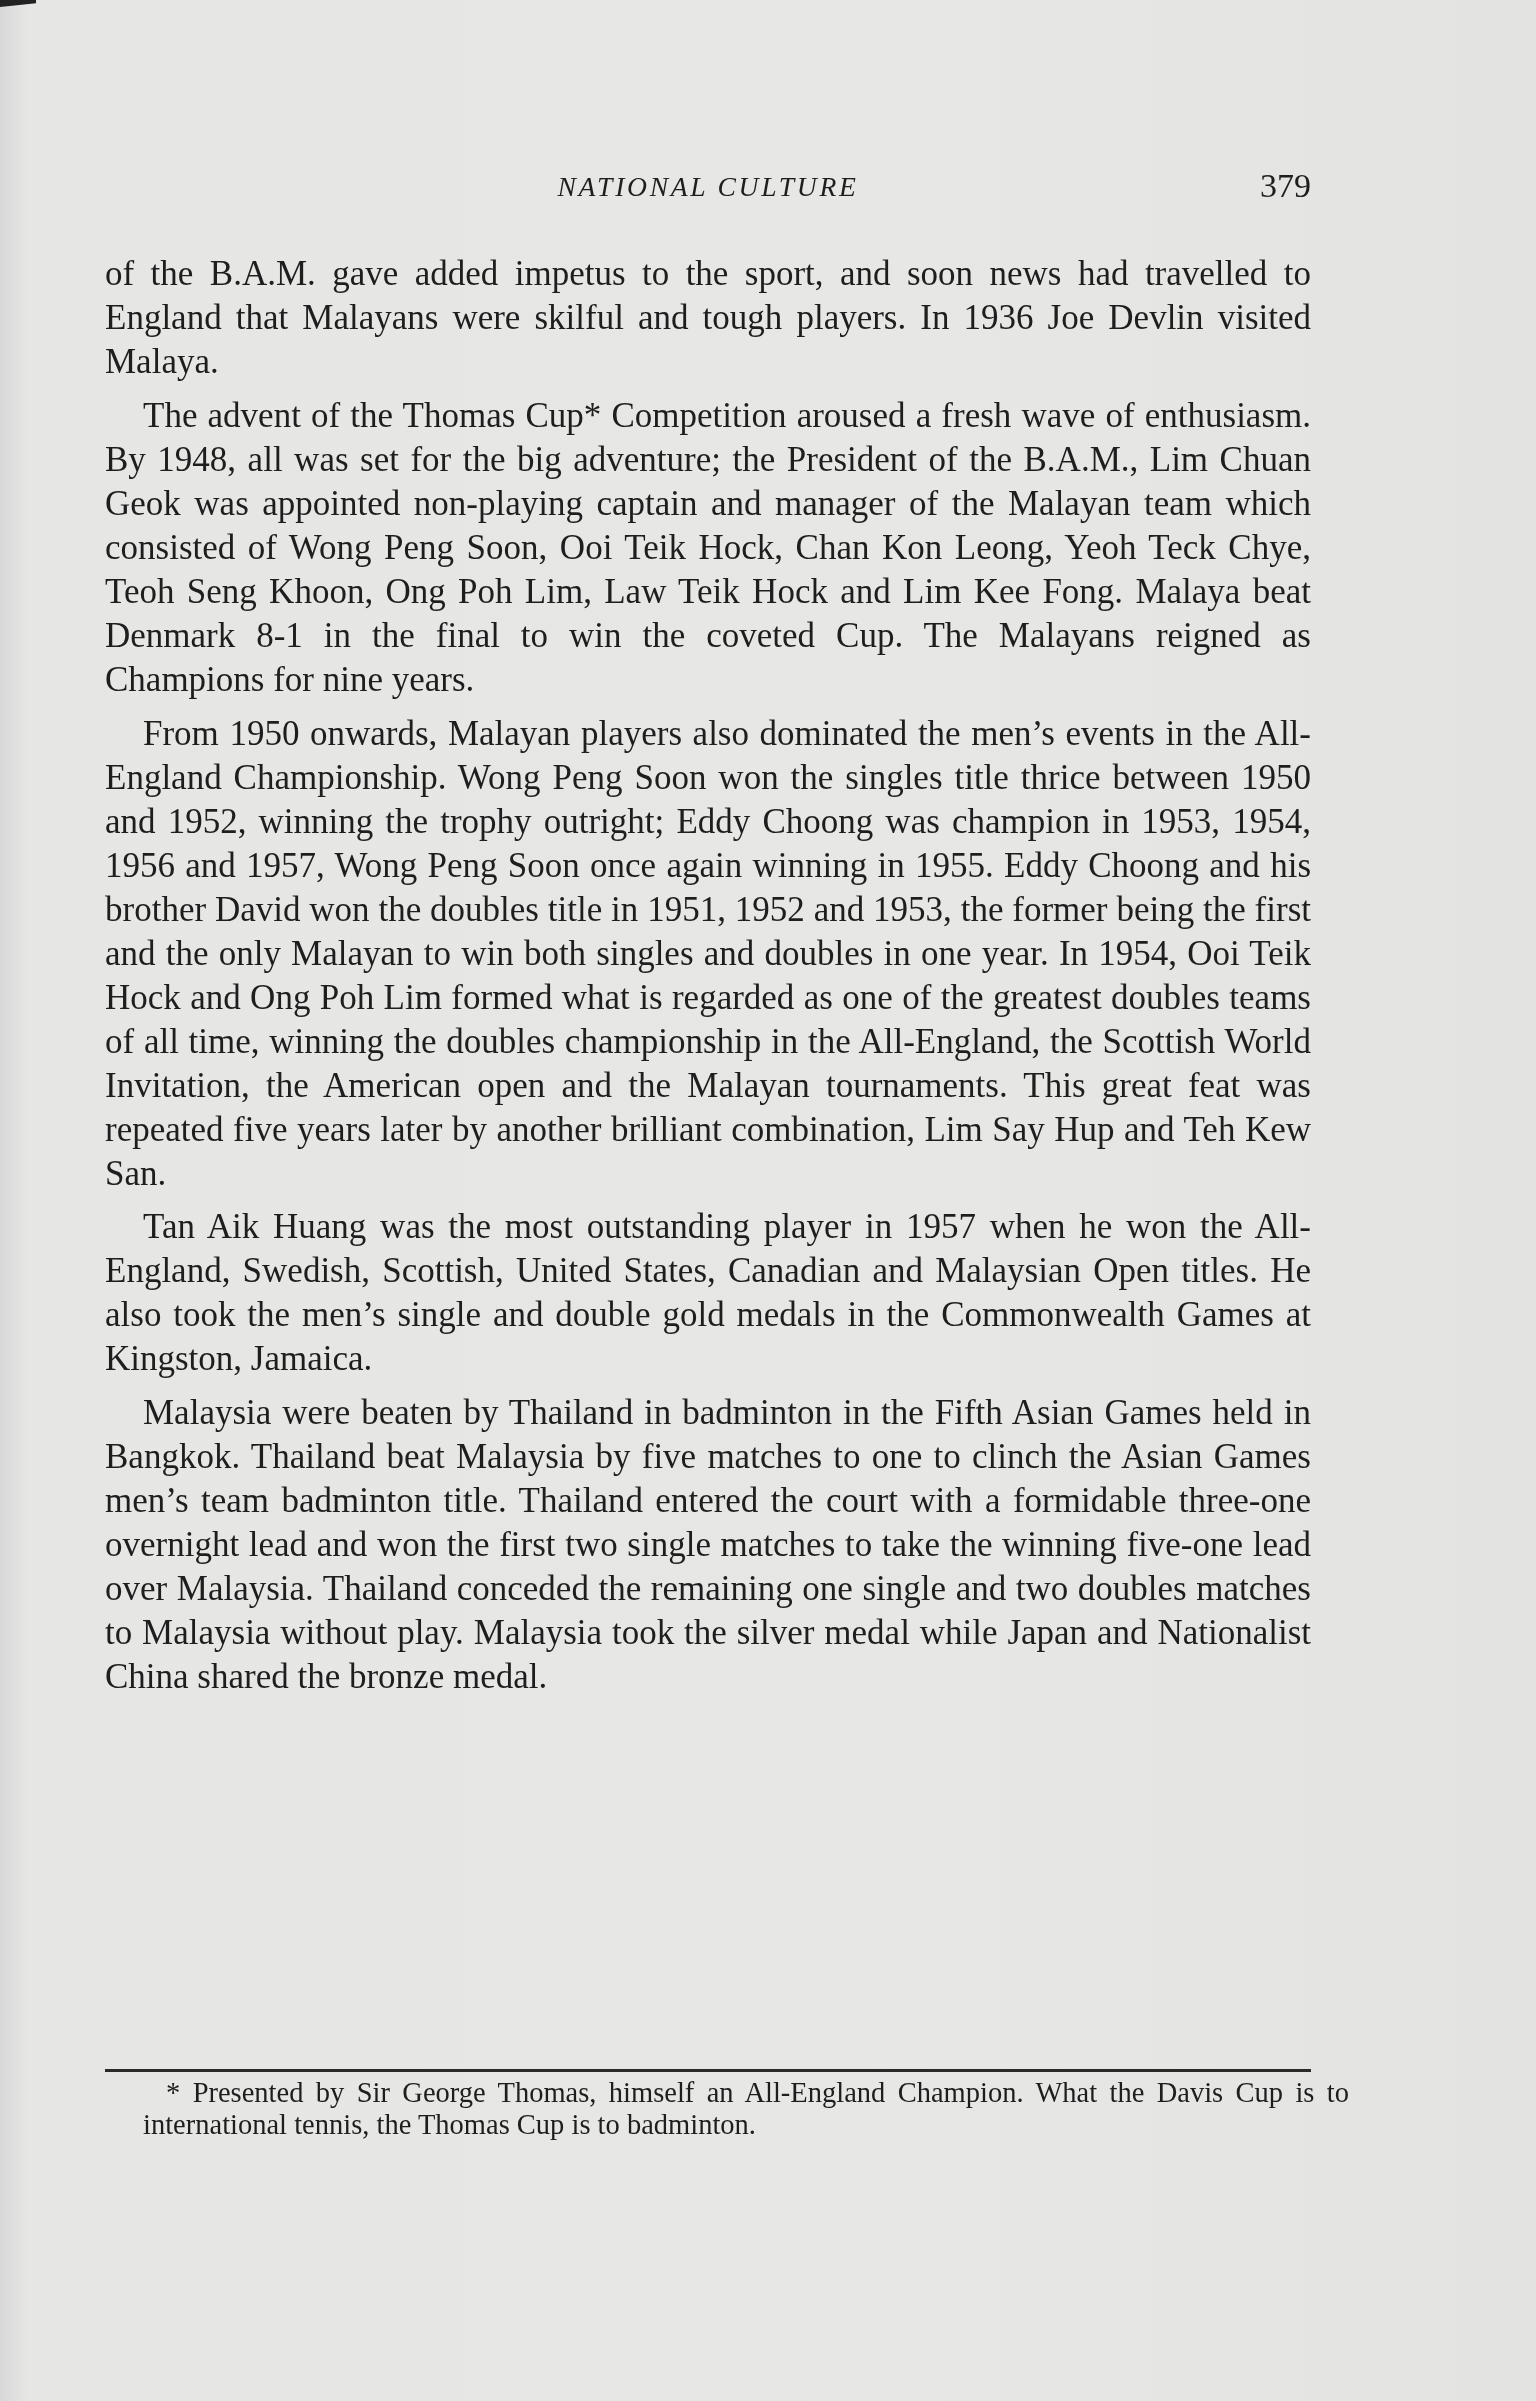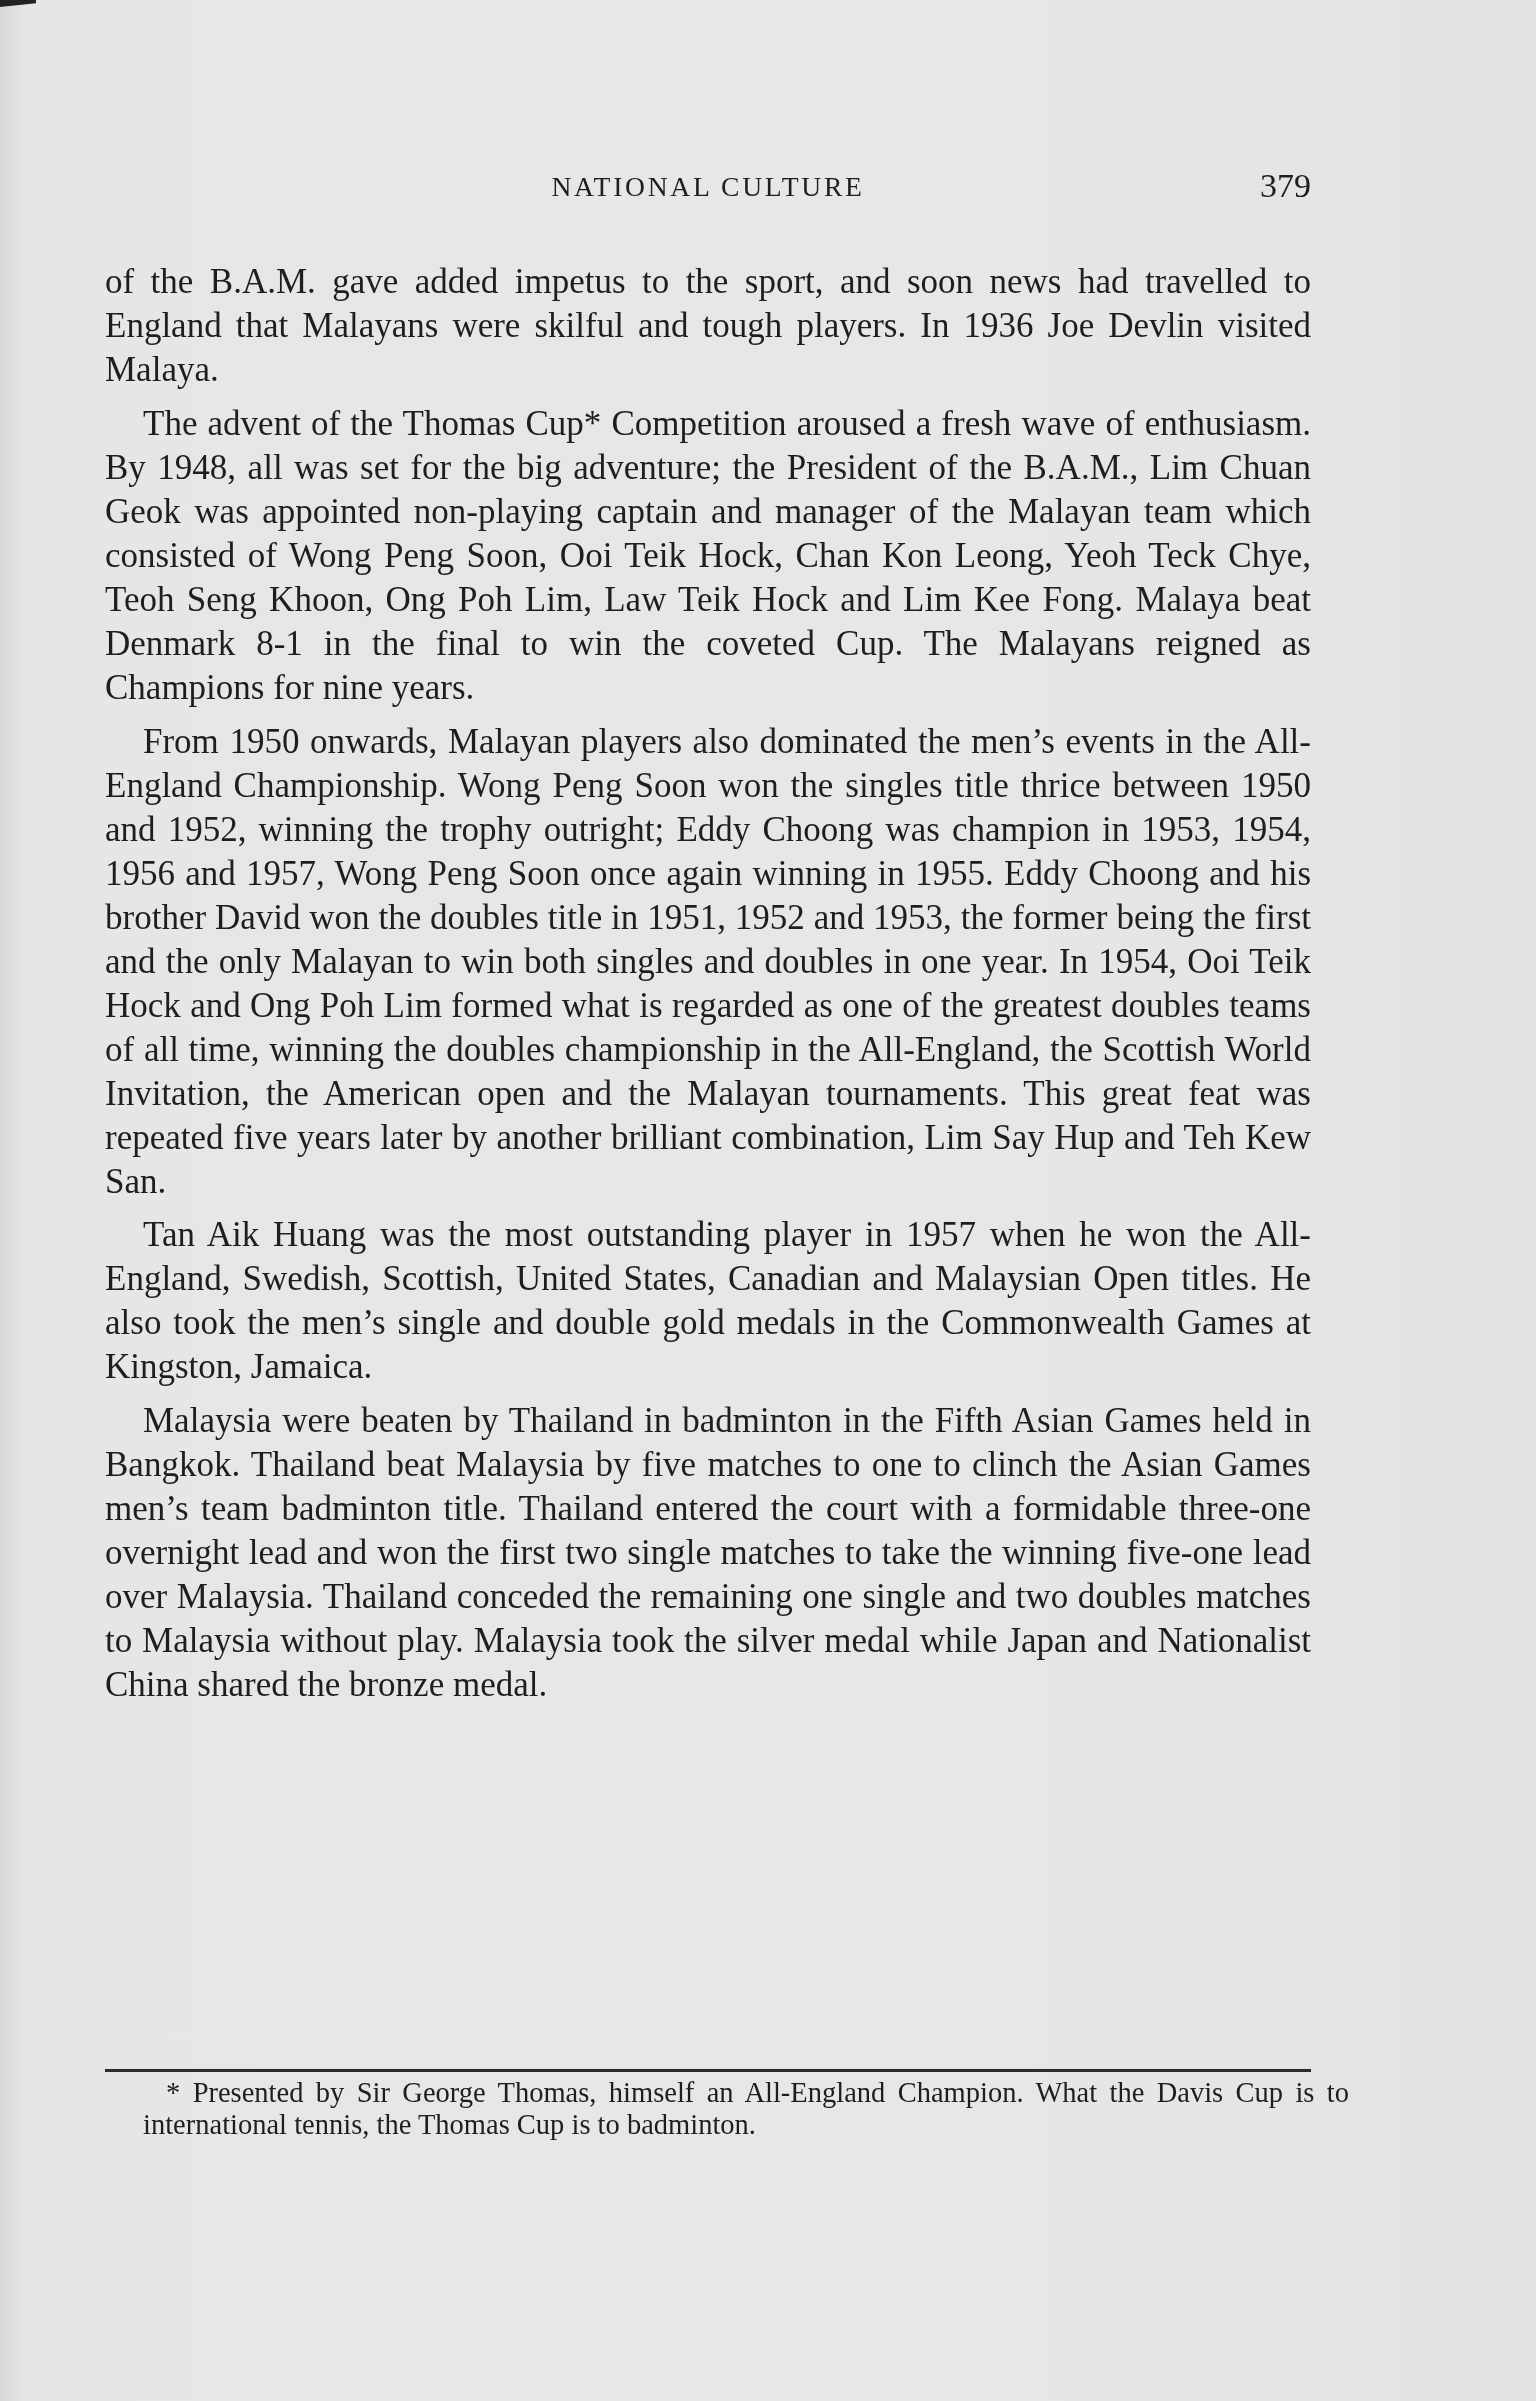--- a/index.html
+++ b/index.html
@@ -16,27 +16,27 @@
   }
   .corner-mark {
     position: absolute; left: 0; top: 0; width: 36px; height: 7.1px;
     background: #222; transform: skewY(-6deg); transform-origin: left top;
   }
   .running-head {
     position: absolute; top: 167px; left: 105px; width: 1206px; height: 41px;
   }
   .running-title {
     position: absolute; left: 0; right: 0; text-align: center;
-    font-size: 27.6px; letter-spacing: 2.7px; top: 3.6px;
+    font-size: 27.6px; letter-spacing: 2.7px; top: 3.6px; font-style: italic;
   }
   .page-number {
     position: absolute; right: 0; top: 0; font-size: 34px;
   }
   .body-text {
-    position: absolute; left: 105px; top: 260px; width: 1206px;
+    position: absolute; left: 105px; top: 252px; width: 1206px;
     font-size: 35px; line-height: 44px;
     text-align: justify;
     hyphens: none;
   }
   .body-text p { margin: 0 0 9.8px 0; text-indent: 38px; }
   .body-text p.cont { text-indent: 0; }
   .rule {
     position: absolute; left: 105px; top: 2069px; width: 1206px; height: 2.7px;
     background: #2a2a2a;
   }

